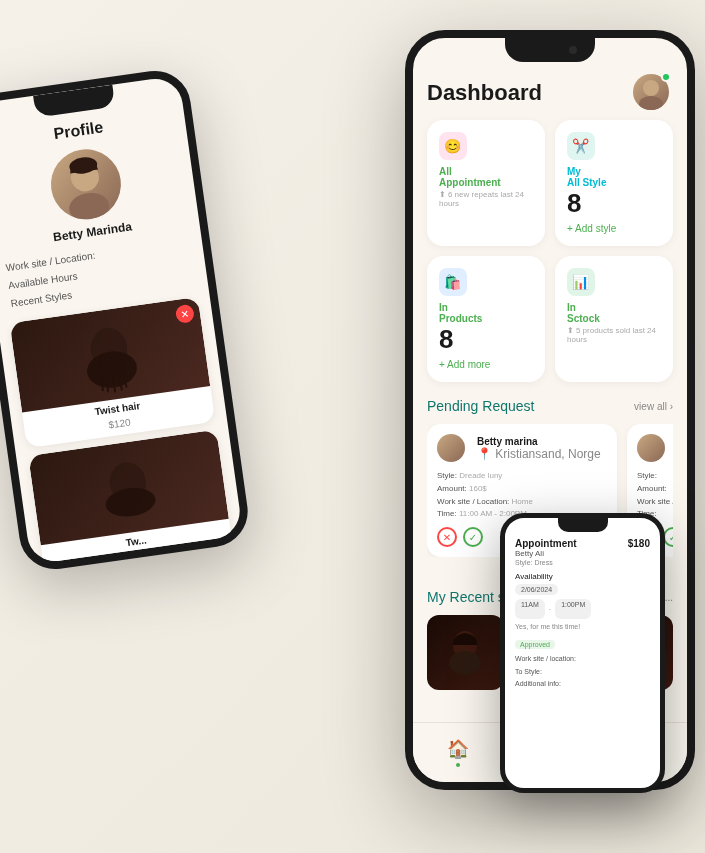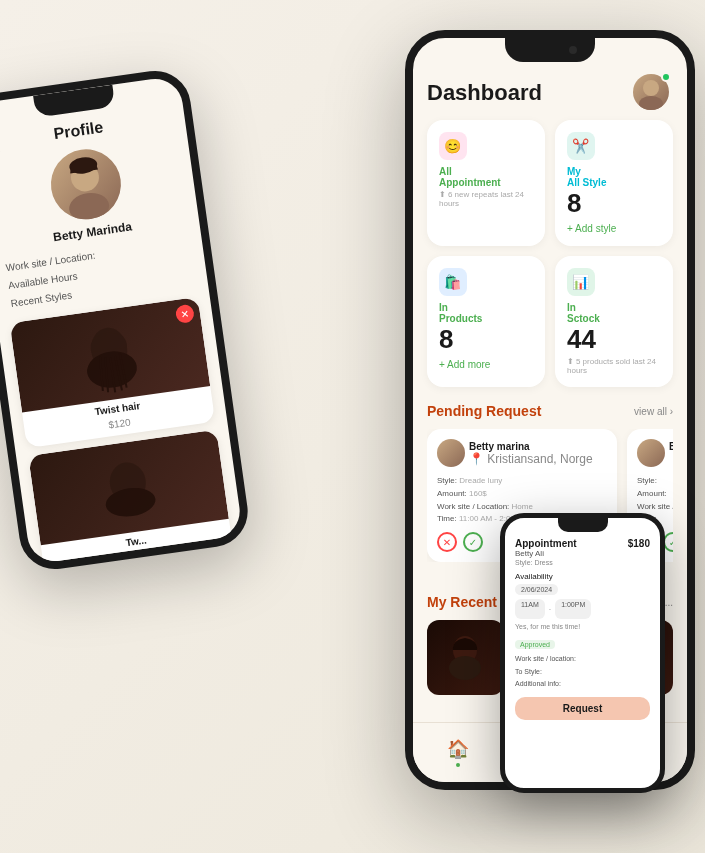--- a/index.html
+++ b/index.html
@@ -257,22 +257,22 @@
 
     
     .section-header {
       display: flex;
       justify-content: space-between;
       align-items: center;
       margin-bottom: 10px;
     }
     .section-title {
       font-size: 14px;
-      font-weight: 700;
-      color: #c2410c;
+      font-weight: 400;
+      color: #0f766e;
     }
     .view-all {
       font-size: 10px;
       color: #888;
       display: flex;
       align-items: center;
       gap: 2px;
     }
     .requests-scroll {
       display: flex;
@@ -283,21 +283,21 @@
     .request-card {
       background: #fff;
       border-radius: 14px;
       padding: 10px;
       min-width: 190px;
       box-shadow: 0 2px 8px rgba(0,0,0,0.05);
     }
     .request-person {
       display: flex;
       align-items: center;
-      gap: 4px;
+      gap: 12px;
       margin-bottom: 8px;
     }
     .person-avatar {
       width: 28px;
       height: 28px;
       border-radius: 50%;
       background: linear-gradient(135deg, #c8a882, #8b6855);
       flex-shrink: 0;
     }
     .person-name {
@@ -610,21 +610,20 @@
         <div class="dash-card-value">8</div>
         <div class="dash-card-action">+ Add more</div>
       </div>
 
       <div class="dash-card">
         <div class="dash-card-header">
           <div class="dash-icon green">📊</div>
         </div>
         <div class="dash-card-label">In</div>
         <div class="dash-card-label">Sctock</div>
-        <div class="dash-card-value">44</div>
         <div class="dash-card-sub">⬆ 5 products sold last 24 hours</div>
       </div>
     </div>
 
     <div class="section-header">
       <div class="section-title">Pending Request</div>
       <div class="view-all">view all ›</div>
     </div>
 
     <div class="requests-scroll">
@@ -753,15 +752,14 @@
 
     <div class="appt-avail-label">Yes, for me this time!</div>
     <div class="appt-avail-status">Approved</div>
 
     <div class="appt-fields">
       <div>Work site / location:</div>
       <div>To Style:</div>
       <div>Additional info:</div>
     </div>
 
-    <div class="appt-request-btn">Request</div>
   </div>
 </div>
 
 </body></html>

